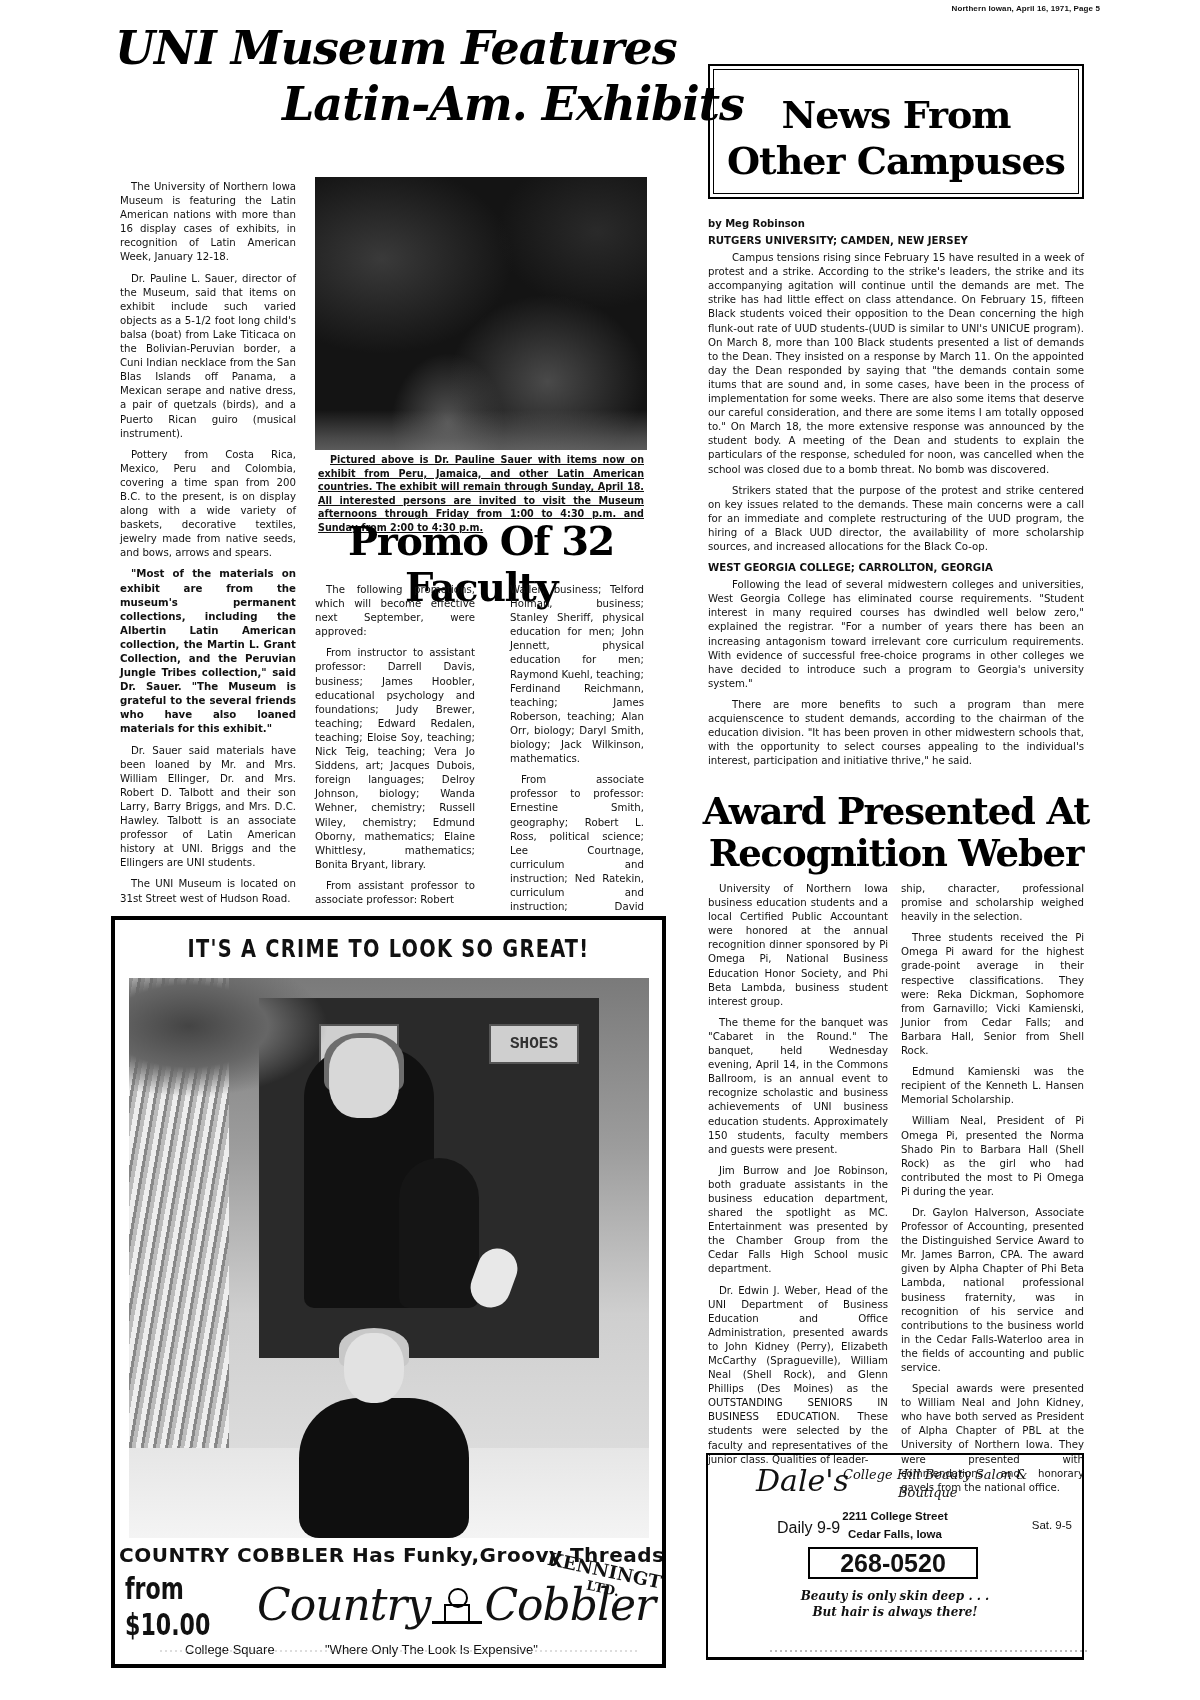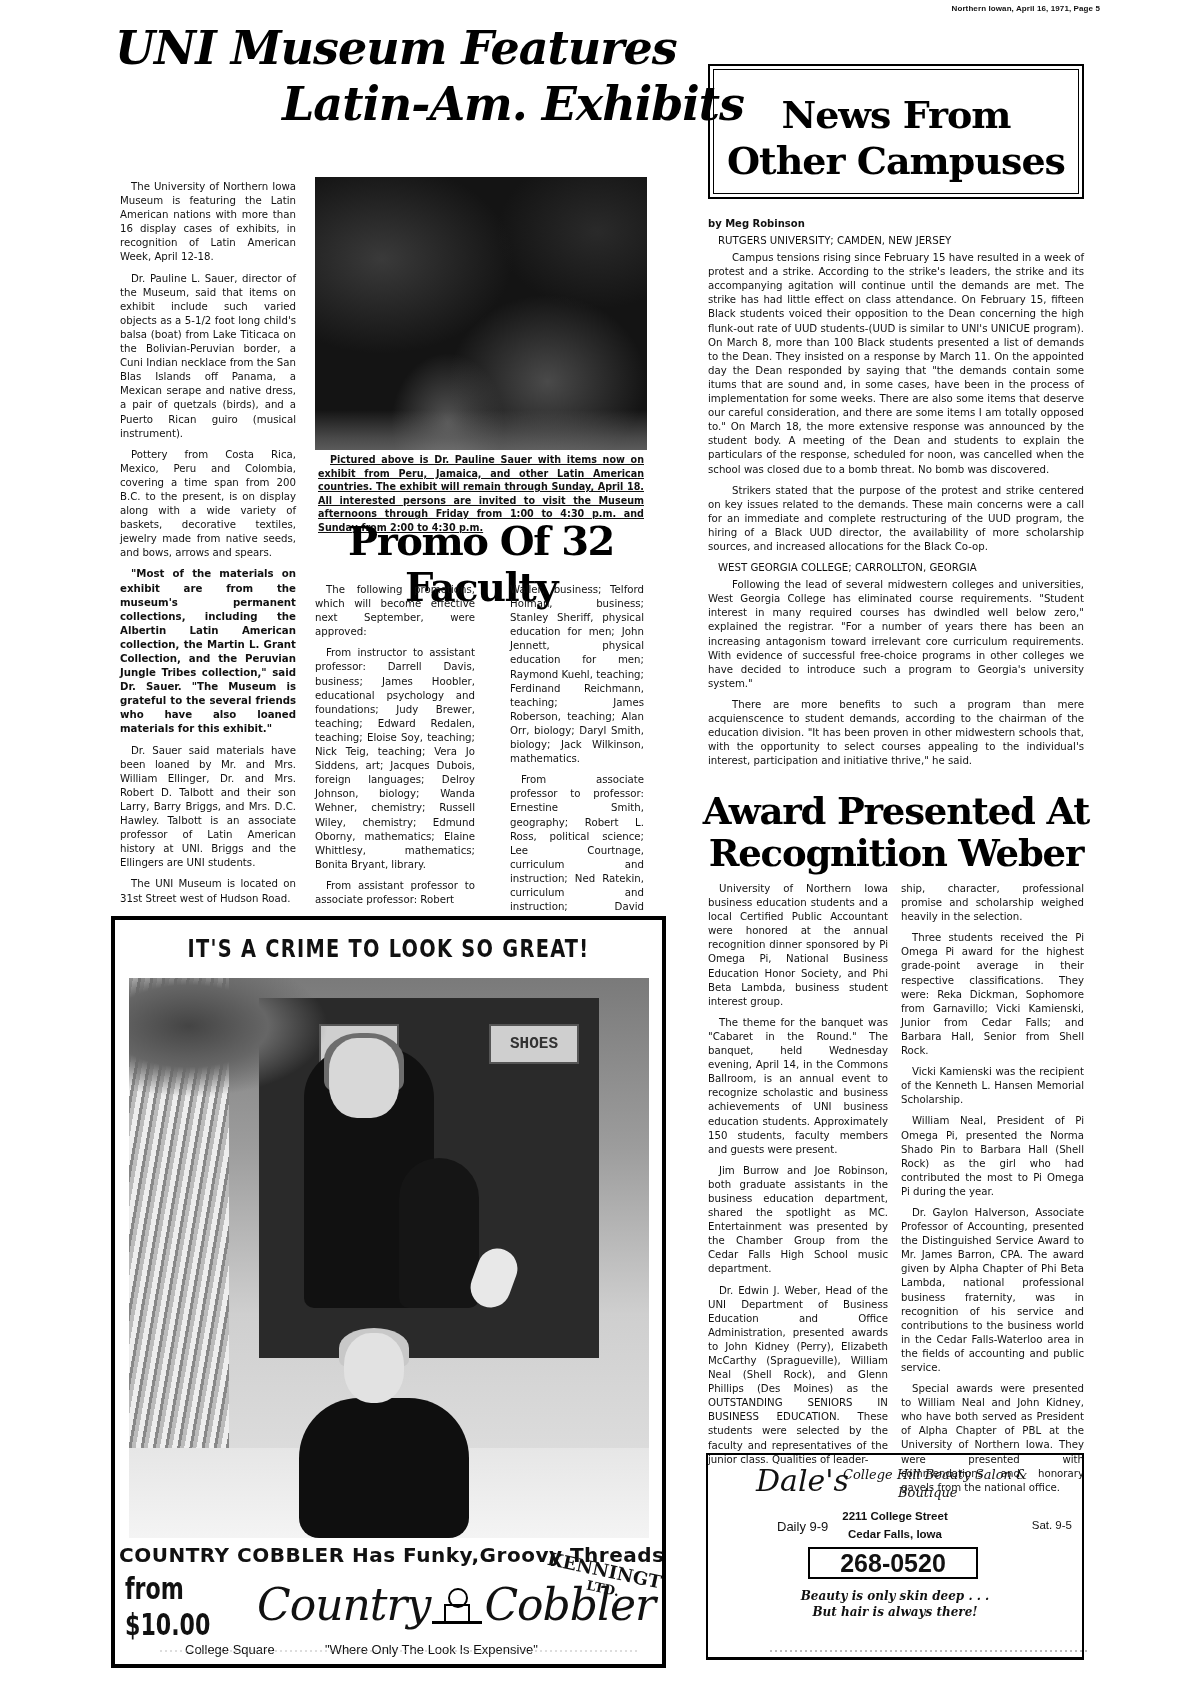--- a/index.html
+++ b/index.html
@@ -32,21 +32,21 @@
   #promo-h { left: 315px; top: 518px; font-size: 40px; letter-spacing: -1.5px; line-height: 46px; width: 332px; text-align: center; }
   #promo-col1 { left: 315px; top: 583px; width: 160px; }
   #promo-col2 { left: 510px; top: 583px; width: 134px; }
 
   
   #news-box { left: 708px; top: 64px; width: 376px; height: 135px; border: 2px solid #000; }
   #news-box .inner { position: absolute; left: 3px; top: 3px; right: 3px; bottom: 3px; border: 1px solid #000; }
   #news-title { width: 100%; text-align: center; font-size: 38px; line-height: 46px; letter-spacing: -1px; padding-top: 22px; }
   #news-byline { left: 708px; top: 218px; width: 376px; text-align: left; font-size: 10px; font-weight: bold; font-family: "DejaVu Sans", sans-serif; }
   #news-col { left: 708px; top: 232px; width: 376px; }
-  #news-col .dateline { font-weight: normal; text-indent: 0; margin-bottom: 3px; margin-top: 2px; margin-left: 10px; }
+  #news-col .dateline { font-weight: bold; text-indent: 0; margin-bottom: 3px; margin-top: 2px; }
   #news-col p.ind { text-indent: 24px; }
 
   
   #award-h { left: 700px; top: 790px; width: 392px; text-align: center; font-size: 37px; line-height: 42px; letter-spacing: -1.2px; }
   #award-col1 { left: 708px; top: 882px; width: 180px; }
   #award-col2 { left: 901px; top: 882px; width: 183px; }
 
   
   #cobbler-ad { left: 111px; top: 883px; width: 555px; height: 752px; border: 4px solid #000; background: #fff; overflow: hidden; margin-top: 33px; }
   #cobbler-top { position: absolute; left: 0; top: 14px; width: 100%; text-align: center; font-family: "DejaVu Sans Condensed", "DejaVu Sans", sans-serif; font-size: 25px; font-weight: bold; letter-spacing: 1.5px; transform: scaleX(0.86); }
@@ -74,40 +74,40 @@
   #kennington { position: absolute; left: 430px; top: 640px; width: 120px; text-align: center; font-family: "DejaVu Serif", serif; font-weight: bold; font-size: 18px; transform: rotate(12deg); }
   #kennington .ltd { display: block; font-size: 13px; }
   #cobbler-loc { position: absolute; left: 70px; top: 722px; font-size: 13px; }
   #cobbler-slogan { position: absolute; left: 210px; top: 722px; font-size: 13px; }
 
   
   #dales-ad { left: 706px; top: 1453px; width: 378px; height: 207px; border: 2px solid #000; border-right-width: 2px; border-bottom-width: 3px; }
   #dales-name { position: absolute; left: 48px; top: 8px; font-family: "DejaVu Serif", serif; font-style: italic; font-size: 30px; }
   #dales-sub1 { position: absolute; left: 135px; top: 12px; font-family: "DejaVu Serif", serif; font-style: italic; font-size: 13px; }
   #dales-sub2 { position: absolute; left: 190px; top: 30px; font-family: "DejaVu Serif", serif; font-style: italic; font-size: 13px; }
-  #dales-daily { position: absolute; left: 25px; top: 64px; font-size: 13px; padding-left: 44px; }
+  #dales-daily { position: absolute; left: 25px; top: 64px; font-size: 16px; padding-left: 44px; }
   #dales-sat { position: absolute; right: 10px; top: 64px; font-size: 11.5px; }
   #dales-addr1 { position: absolute; left: 0; width: 100%; top: 55px; text-align: center; font-size: 11.5px; font-weight: bold; }
   #dales-addr2 { position: absolute; left: 0; width: 100%; top: 73px; text-align: center; font-size: 11.5px; font-weight: bold; }
   #dales-phone { position: absolute; left: 100px; top: 92px; width: 170px; height: 32px; border: 2px solid #000; text-align: center; font-size: 25px; font-weight: bold; line-height: 28px; }
   #dales-tag1 { position: absolute; left: 0; width: 100%; top: 134px; text-align: center; font-family: "DejaVu Serif", serif; font-style: italic; font-weight: bold; font-size: 12px; }
   #dales-tag2 { position: absolute; left: 0; width: 100%; top: 150px; text-align: center; font-family: "DejaVu Serif", serif; font-style: italic; font-weight: bold; font-size: 12px; }
 
   .dotted-rule { position: absolute; height: 2px; background: repeating-linear-gradient(90deg, #bbb 0 2px, transparent 2px 5px); }
 </style>
 </head>
 <body>
 
 <div id="folio" class="abs">Northern Iowan, April 16, 1971, Page 5</div>
 
 <div id="museum-h1" class="abs serif-head">UNI Museum Features</div>
 <div id="museum-h2" class="abs serif-head">Latin-Am. Exhibits</div>
 
 <div id="museum-col" class="abs body-text">
-  <p>The University of Northern Iowa Museum is featuring the Latin American nations with more than 16 display cases of exhibits, in recognition of Latin American Week, April 12-18.</p>
+  <p>The University of Northern Iowa Museum is featuring the Latin American nations with more than 16 display cases of exhibits, in recognition of Latin American Week, January 12-18.</p>
   <p>Dr. Pauline L. Sauer, director of the Museum, said that items on exhibit include such varied objects as a 5-1/2 foot long child's balsa (boat) from Lake Titicaca on the Bolivian-Peruvian border, a Cuni Indian necklace from the San Blas Islands off Panama, a Mexican serape and native dress, a pair of quetzals (birds), and a Puerto Rican guiro (musical instrument).</p>
   <p>Pottery from Costa Rica, Mexico, Peru and Colombia, covering a time span from 200 B.C. to the present, is on display along with a wide variety of baskets, decorative textiles, jewelry made from native seeds, and bows, arrows and spears.</p>
   <p class="bold">"Most of the materials on exhibit are from the museum's permanent collections, including the Albertin Latin American collection, the Martin L. Grant Collection, and the Peruvian Jungle Tribes collection," said Dr. Sauer. "The Museum is grateful to the several friends who have also loaned materials for this exhibit."</p>
   <p>Dr. Sauer said materials have been loaned by Mr. and Mrs. William Ellinger, Dr. and Mrs. Robert D. Talbott and their son Larry, Barry Briggs, and Mrs. D.C. Hawley. Talbott is an associate professor of Latin American history at UNI. Briggs and the Ellingers are UNI students.</p>
   <p>The UNI Museum is located on 31st Street west of Hudson Road.</p>
 </div>
 
 <div id="museum-photo" class="abs">
   <div class="tex1"></div>
   <div class="tex2"></div>
@@ -149,21 +149,21 @@
 </div>
 <div id="award-col1" class="abs body-text">
   <p>University of Northern Iowa business education students and a local Certified Public Accountant were honored at the annual recognition dinner sponsored by Pi Omega Pi, National Business Education Honor Society, and Phi Beta Lambda, business student interest group.</p>
   <p>The theme for the banquet was "Cabaret in the Round." The banquet, held Wednesday evening, April 14, in the Commons Ballroom, is an annual event to recognize scholastic and business achievements of UNI business education students. Approximately 150 students, faculty members and guests were present.</p>
   <p>Jim Burrow and Joe Robinson, both graduate assistants in the business education department, shared the spotlight as MC. Entertainment was presented by the Chamber Group from the Cedar Falls High School music department.</p>
   <p>Dr. Edwin J. Weber, Head of the UNI Department of Business Education and Office Administration, presented awards to John Kidney (Perry), Elizabeth McCarthy (Spragueville), William Neal (Shell Rock), and Glenn Phillips (Des Moines) as the OUTSTANDING SENIORS IN BUSINESS EDUCATION. These students were selected by the faculty and representatives of the junior class. Qualities of leader-</p>
 </div>
 <div id="award-col2" class="abs body-text">
   <p style="text-indent:0">ship, character, professional promise and scholarship weighed heavily in the selection.</p>
   <p>Three students received the Pi Omega Pi award for the highest grade-point average in their respective classifications. They were: Reka Dickman, Sophomore from Garnavillo; Vicki Kamienski, Junior from Cedar Falls; and Barbara Hall, Senior from Shell Rock.</p>
-  <p>Vicki Kamienski was the recipient of the Kenneth L. Hansen Memorial Scholarship.</p>
+  <p>Edmund Kamienski was the recipient of the Kenneth L. Hansen Memorial Scholarship.</p>
   <p>William Neal, President of Pi Omega Pi, presented the Norma Shado Pin to Barbara Hall (Shell Rock) as the girl who had contributed the most to Pi Omega Pi during the year.</p>
   <p>Dr. Gaylon Halverson, Associate Professor of Accounting, presented the Distinguished Service Award to Mr. James Barron, CPA. The award given by Alpha Chapter of Phi Beta Lambda, national professional business fraternity, was in recognition of his service and contributions to the business world in the Cedar Falls-Waterloo area in the fields of accounting and public service.</p>
   <p>Special awards were presented to William Neal and John Kidney, who have both served as President of Alpha Chapter of PBL at the University of Northern Iowa. They were presented with commendations and honorary gavels from the national office.</p>
 </div>
 
 <div id="cobbler-ad" class="abs">
   <div id="cobbler-top">IT'S A CRIME TO LOOK SO GREAT!</div>
   <div id="cobbler-photo">
     <div class="door"></div>
     <div class="sign" style="left:190px;width:80px;">BLUE</div>

